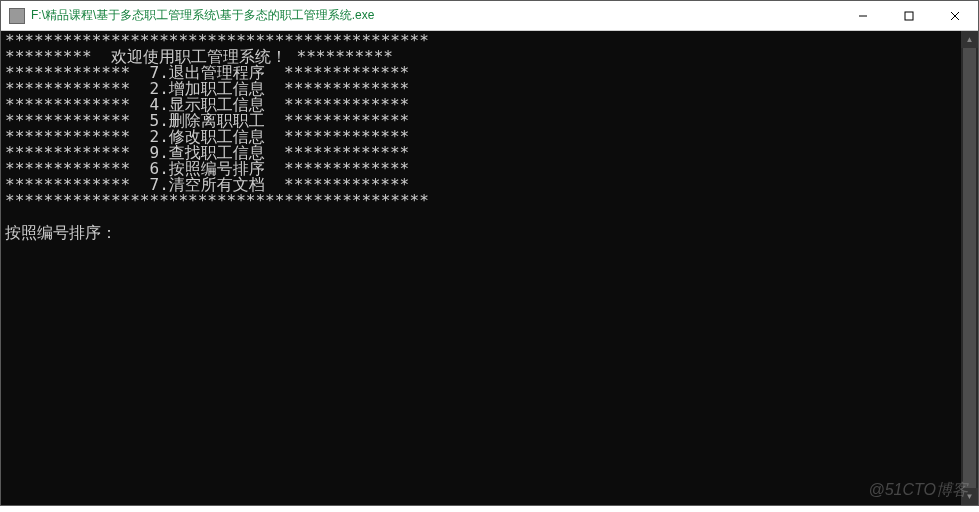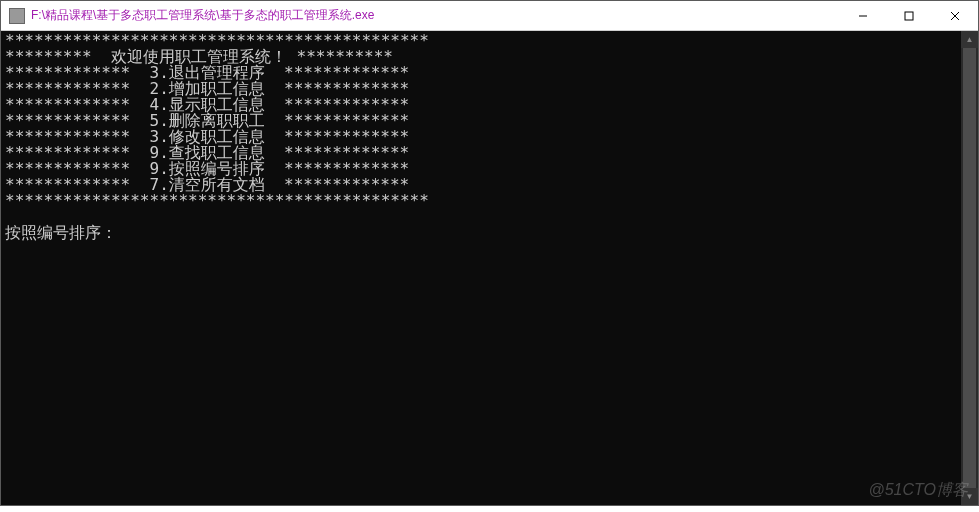--- a/index.html
+++ b/index.html
@@ -3,21 +3,21 @@
 <meta charset="utf-8">
 <style>
   * { box-sizing: border-box; margin: 0; padding: 0; }
   html, body { width: 979px; height: 512px; font-family: "Segoe UI", Tahoma, sans-serif; background: #fff; }
   .window {
     width: 979px; height: 506px; border: 1px solid #5a5a5a; position: relative;
     display: flex; flex-direction: column; background: #fff;
   }
   .titlebar {
     height: 30px; background: #ffffff; display: flex; align-items: center;
-    border-bottom: 1px solid #d0d0d0; font-size: 12px; color: #a21caf;
+    border-bottom: 1px solid #d0d0d0; font-size: 12px; color: #15803d;
   }
   .titlebar .app-icon {
     width: 16px; height: 16px; margin: 0 6px 0 8px; background: #999;
     display: inline-block; border: 1px solid #666;
   }
   .titlebar .title-text { flex: 0 0 auto; white-space: nowrap; }
   .titlebar .spacer { flex: 1 1 auto; }
   .win-btn {
     width: 46px; height: 30px; display: flex; align-items: center; justify-content: center;
     font-family: inherit; font-size: 10px; color: #000; cursor: default;
@@ -75,27 +75,27 @@
       <svg width="10" height="10">
           <line x1="1" y1="1" x2="9" y2="9" stroke="#000" stroke-width="1"></line>
           <line x1="9" y1="1" x2="1" y2="9" stroke="#000" stroke-width="1"></line>
         </svg>
     </div>
   </div>
 
   <div class="console-area">
     <div class="console-text"><span>********************************************</span>
 <span>*********  欢迎使用职工管理系统！ **********</span>
-<span>*************  3.退出管理程序  *************</span>
+<span>*************  7.退出管理程序  *************</span>
 <span>*************  2.增加职工信息  *************</span>
 <span>*************  4.显示职工信息  *************</span>
 <span>*************  5.删除离职职工  *************</span>
-<span>*************  3.修改职工信息  *************</span>
+<span>*************  2.修改职工信息  *************</span>
 <span>*************  9.查找职工信息  *************</span>
-<span>*************  9.按照编号排序  *************</span>
+<span>*************  6.按照编号排序  *************</span>
 <span>*************  7.清空所有文档  *************</span>
 <span>********************************************</span>
 
 <span>按照编号排序：</span></div>
 
     <div class="scrollbar">
       <div class="sb-btn sb-up">
         <span>▲</span>
       </div>
       <div class="sb-thumb"></div>

